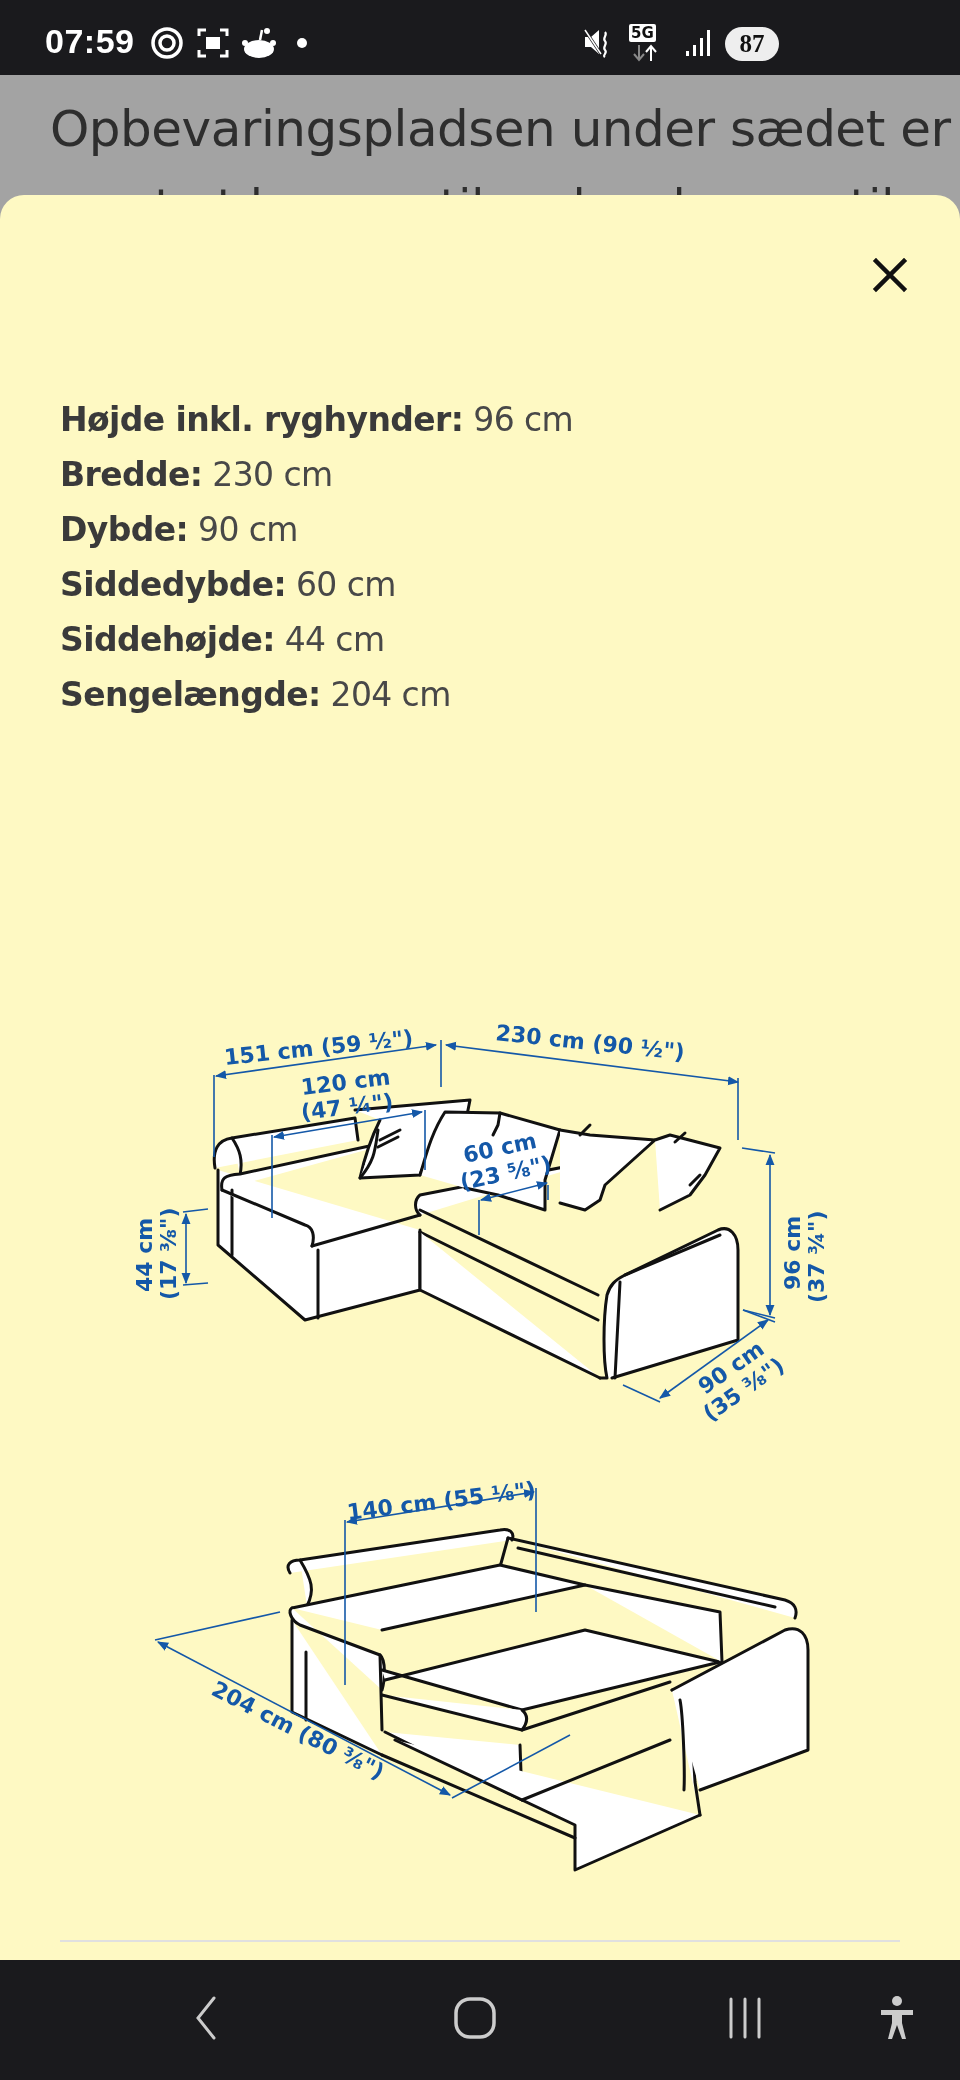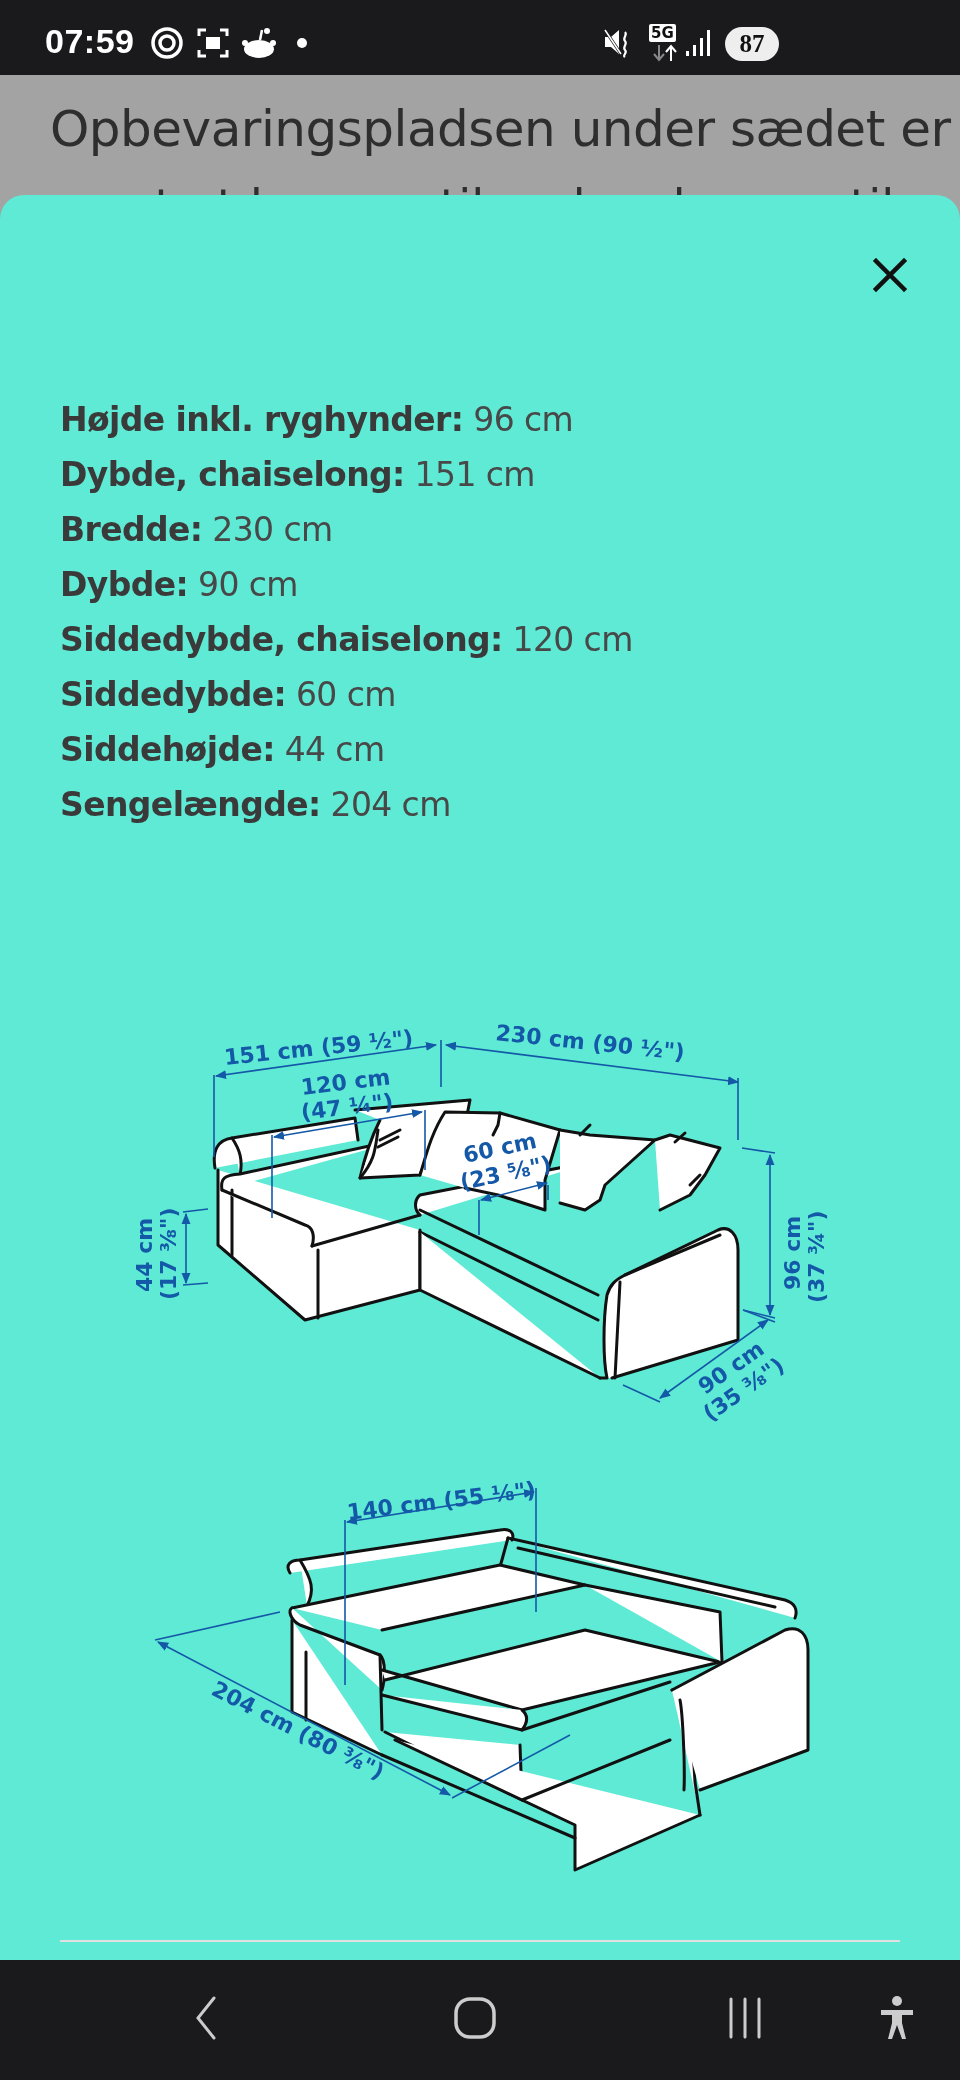--- a/index.html
+++ b/index.html
@@ -9,21 +9,21 @@
     .status-bar { position: absolute; left: 0; top: 0; width: 787px; height: 75px; background: #1a1a1d; color: #fff; }
     .status-time { position: absolute; left: 45px; top: 22px; font-size: 34px; font-weight: bold; font-family: "Liberation Sans", sans-serif; letter-spacing: 0.5px; }
     .status-left-icons { position: absolute; left: 150px; top: 26px; display: flex; align-items: center; gap: 12px; }
     .status-right { position: absolute; right: 0; top: 24px; display: flex; align-items: center; }
     .battery { width: 54px; height: 34px; border-radius: 17px; background: #eee; color: #111; font-weight: bold; font-size: 25px; display: flex; align-items: center; justify-content: center; margin-right: 8px; font-family: Liberation Serif, serif; }
 
     .backdrop { position: absolute; left: 0; top: 75px; width: 960px; height: 210px; background: #a3a3a3; overflow: hidden; }
     .backdrop-text { position: absolute; left: 50px; top: 25px; font-size: 50px; color: #2e2e2e; white-space: nowrap; font-family: "DejaVu Sans", sans-serif; font-weight: normal; letter-spacing: -0.5px; }
     .backdrop-text2 { position: absolute; left: 50px; top: 103px; font-size: 47px; color: #2e2e2e; white-space: nowrap; }
 
-    .sheet { position: absolute; left: 0; top: 195px; width: 960px; height: 1765px; background: #5eead4; border-radius: 24px 24px 0 0; overflow: hidden; }
+    .sheet { position: absolute; left: 0; top: 195px; width: 960px; height: 1765px; background: #fef9c3; border-radius: 24px 24px 0 0; overflow: hidden; }
     .close-btn { position: absolute; right: 40px; top: 50px; width: 60px; height: 60px; display: flex; align-items: center; justify-content: center; cursor: pointer; }
 
     .specs { position: absolute; left: 60px; top: 197px; }
     .spec-row { font-size: 33px; line-height: 55px; color: #484848; white-space: nowrap; font-family: "DejaVu Sans", sans-serif; letter-spacing: -0.6px; }
     .spec-label { font-weight: bold; color: #3a3a3a; }
 
     .diagram { position: absolute; left: 0; top: 800px; width: 960px; height: 1120px; }
     .dim-text { fill: #1458a8; font-family: "DejaVu Sans", sans-serif; font-weight: bold; font-size: 22px; }
     .divider { position: absolute; left: 60px; top: 1745px; width: 840px; height: 2px; background: #e0e0e0; }
 
@@ -65,21 +65,21 @@
   </div>
   <div class="status-right">
     <span style="margin-right:14px;">
       <svg width="30" height="32" viewBox="0 0 30 32">
           <path d="M2 11h6l8-7v24l-8-7H2z" fill="#fff"></path>
           <line x1="2" y1="4" x2="18" y2="28" stroke="#1a1a1d" stroke-width="3"></line>
           <line x1="2" y1="4" x2="18" y2="28" stroke="#fff" stroke-width="1.5"></line>
           <path d="M22 6c3 3-3 6 0 9s-3 6 0 9s-3 5 0 7" fill="none" stroke="#fff" stroke-width="2.2"></path>
         </svg>
     </span>
-    <span style="margin-right:4px; position:relative; width:34px; height:40px; display:inline-block;">
+    <span style="margin-right:24px; position:relative; width:34px; height:40px; display:inline-block;">
       <span style="position:absolute; left:2px; top:0; background:#fff; color:#111; font-size:15px; font-weight:bold; padding:0 2px; line-height:18px; border-radius:2px;">5G</span>
       <svg style="position:absolute; left:4px; top:20px;" width="28" height="18" viewBox="0 0 28 18">
           <path d="M8 1v14M3 10l5 6 5-6" fill="none" stroke="#888" stroke-width="2"></path>
           <path d="M20 17V3M15 8l5-6 5 6" fill="none" stroke="#fff" stroke-width="2"></path>
         </svg>
     </span>
     <span style="margin-right:12px;">
       <svg width="28" height="30" viewBox="0 0 28 30">
           <rect x="1" y="24" width="3" height="5" fill="#fff"></rect>
           <rect x="8" y="18" width="3" height="11" fill="#fff"></rect>
@@ -98,24 +98,22 @@
 
 <div class="sheet">
   <div class="close-btn">
     <svg width="36" height="36" viewBox="0 0 36 36">
         <path d="M4 4L32 32M32 4L4 32" stroke="#111" stroke-width="4.5" stroke-linecap="square"></path>
       </svg>
   </div>
 
   <div class="specs">
     <div class="spec-row"><span class="spec-label">Højde inkl. ryghynder:</span><span> 96 cm</span></div>
-    <div class="spec-row"><span class="spec-label">Dybde, chaiselong:</span><span> 151 cm</span></div>
     <div class="spec-row"><span class="spec-label">Bredde:</span><span> 230 cm</span></div>
     <div class="spec-row"><span class="spec-label">Dybde:</span><span> 90 cm</span></div>
-    <div class="spec-row"><span class="spec-label">Siddedybde, chaiselong:</span><span> 120 cm</span></div>
     <div class="spec-row"><span class="spec-label">Siddedybde:</span><span> 60 cm</span></div>
     <div class="spec-row"><span class="spec-label">Siddehøjde:</span><span> 44 cm</span></div>
     <div class="spec-row"><span class="spec-label">Sengelængde:</span><span> 204 cm</span></div>
   </div>
 
   <svg class="diagram" width="960" height="1120" viewBox="0 995 960 1120">
     <defs>
       <marker id="arr" viewBox="0 0 10 10" refX="9" refY="5" markerWidth="7" markerHeight="7" orient="auto-start-reverse">
         <path d="M0 1L10 5L0 9z" fill="#1458a8"></path>
       </marker>

